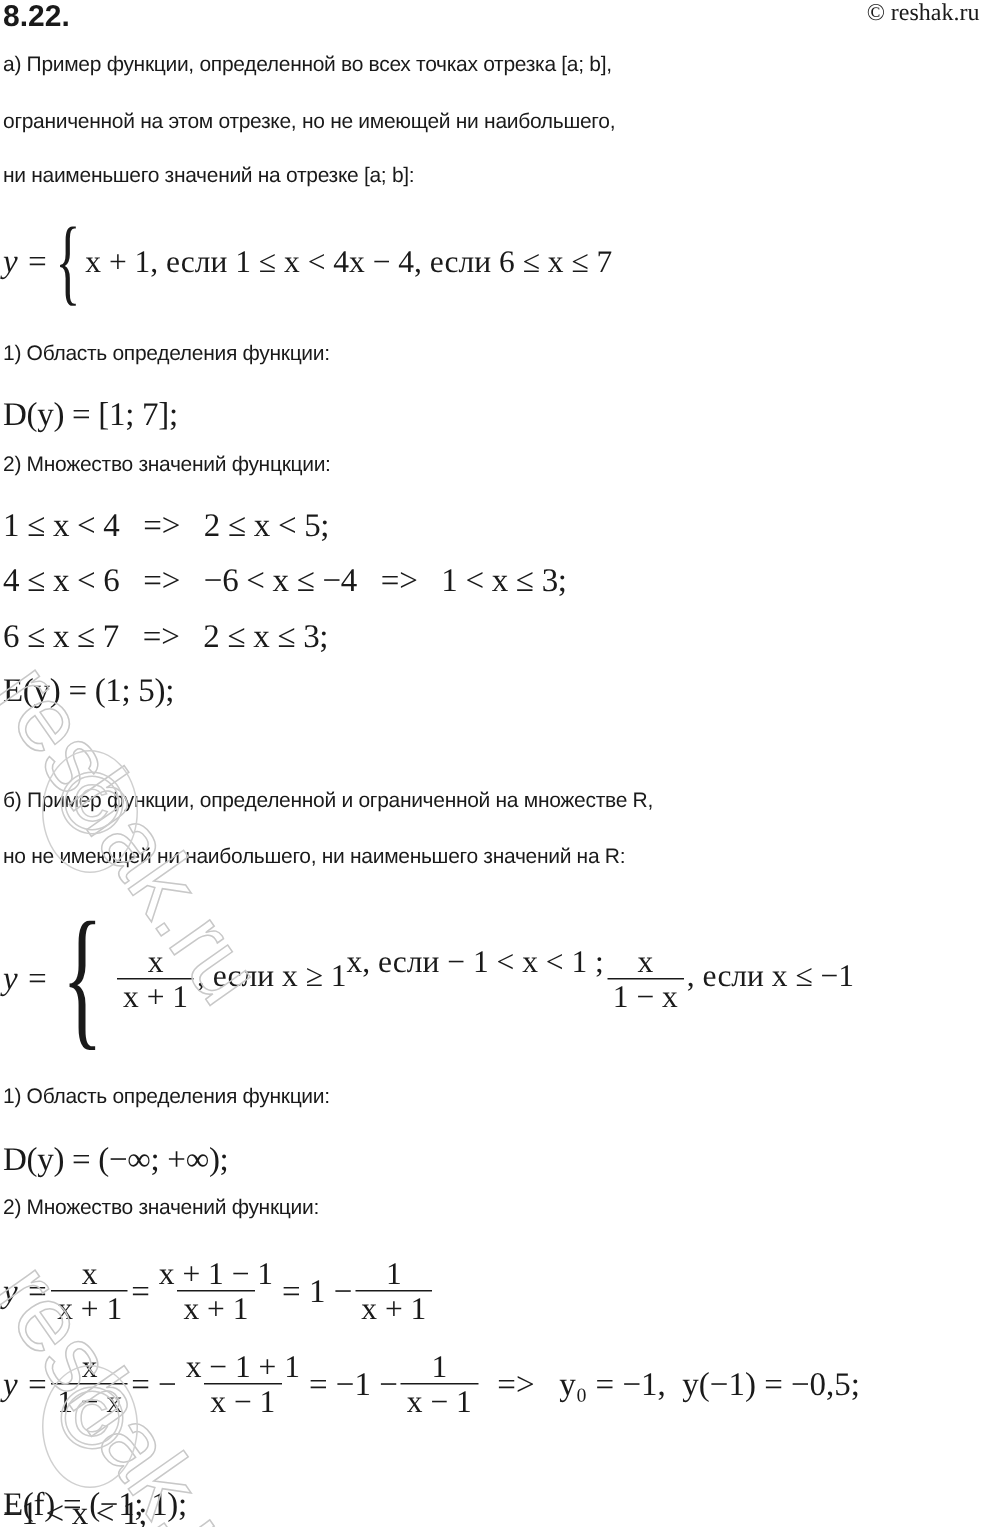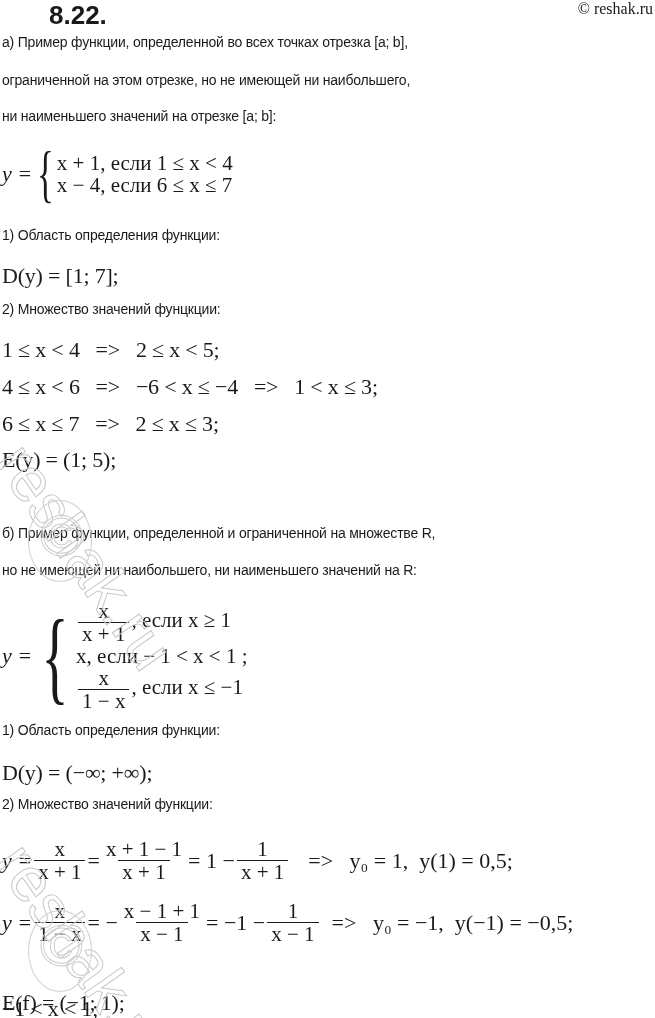--- a/index.html
+++ b/index.html
@@ -4,26 +4,26 @@
 <style>
   html, body { margin: 0; padding: 0; background: #ffffff; }
   body {
     width: 655px; height: 1018px; position: relative; overflow: hidden;
     font-family: "Liberation Sans", "DejaVu Sans", sans-serif;
     color: #1a1a1a;
   }
   .line { position: absolute; left: 2px; font-size: 14px; white-space: nowrap; letter-spacing: -0.2px; }
   .math { font-family: "Liberation Serif", "DejaVu Serif", serif; font-size: 22px; }
   .mi { font-style: italic; }
-  .title { position: absolute; left: 2px; top: 0px; font-weight: bold; font-size: 26px; margin-left: 47px; }
+  .title { position: absolute; left: 2px; top: 0px; font-weight: bold; font-size: 20px; }
   .copyright { position: absolute; right: 2px; top: 0px; font-family: "Liberation Serif", serif; font-size: 16px; }
   .piecewise { position: absolute; left: 2px; display: flex; align-items: center; }
   .brace { font-size: 64px; font-family: "Liberation Serif", serif; line-height: 1; transform: scaleX(0.55); margin: 0 -4px 0 -2px; }
   .brace-tall { font-size: 104px; }
-  .cases { display: flex; flex-direction: column; justify-content: center; }
+  .cases { display: flex; justify-content: center; }
   .case { font-size: 21px; line-height: 22px; white-space: nowrap; font-family: "Liberation Serif", serif; }
   .frac { display: inline-flex; flex-direction: column; align-items: center; vertical-align: middle; font-family: "Liberation Serif", serif; font-size: 21px; margin: 0 2px; }
   .frac .num { padding: 0 4px; line-height: 22px; }
   .frac .den { padding: 0 4px; line-height: 22px; border-top: 1.5px solid #1a1a1a; }
   .eqline { position: absolute; left: 2px; display: flex; align-items: center; font-family: "Liberation Serif", serif; font-size: 22px; white-space: nowrap; }
   .watermark {
     position: absolute; left: 20px; top: 440px; pointer-events: none;
     color: transparent; -webkit-text-stroke: 1px #c8c8c8;
     font-family: "Liberation Sans", sans-serif; font-size: 62px;
     transform: rotate(55deg); transform-origin: left top;
@@ -100,21 +100,20 @@
   <span>=</span>
   <span class="frac">
     <span class="num">x + 1 − 1</span>
     <span class="den">x + 1</span>
   </span>
   <span>= 1 −</span>
   <span class="frac">
     <span class="num">1</span>
     <span class="den">x + 1</span>
   </span>
-  <span style="white-space:pre; margin-left:18px">=&gt;   y₀ = 1,  y(1) = 0,5;</span>
 </div>
 
 <div class="eqline" style="top:900px">
   <span class="mi">y =</span>
   <span class="frac">
     <span class="num">x</span>
     <span class="den">1 − x</span>
   </span>
   <span>= −</span>
   <span class="frac">

